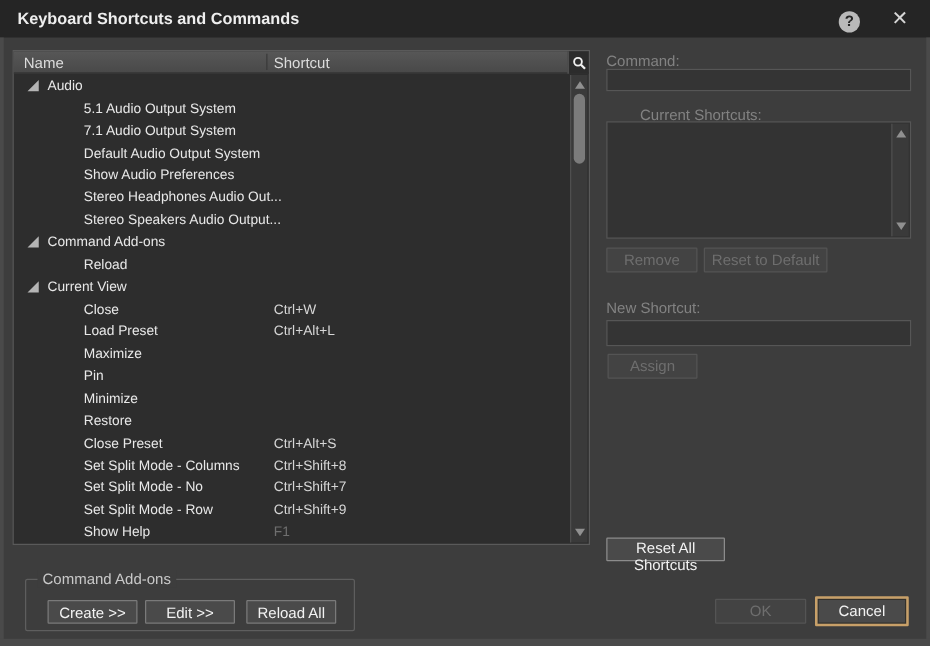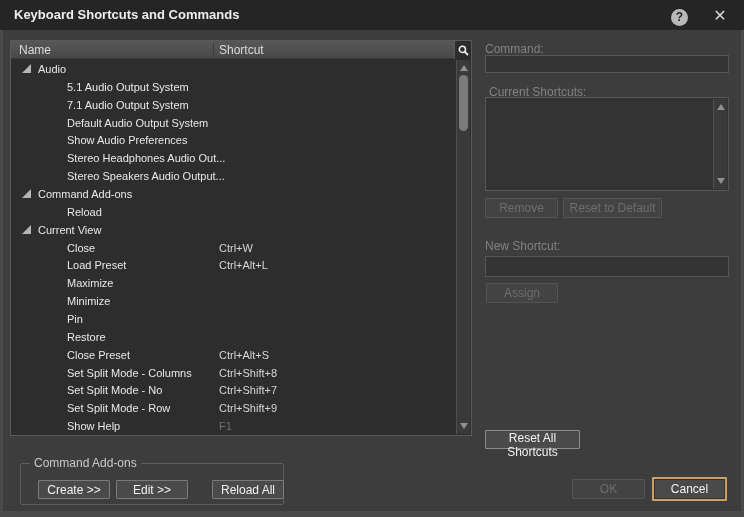--- a/index.html
+++ b/index.html
@@ -176,27 +176,27 @@
   </div>
 
   <div class="tree-row item">
 
     <span class="name">Maximize</span>
     <span class="sc"></span>
   </div>
 
   <div class="tree-row item">
 
+    <span class="name">Pin</span>
+    <span class="sc"></span>
+  </div>
+
+  <div class="tree-row item">
+
     <span class="name">Minimize</span>
-    <span class="sc"></span>
-  </div>
-
-  <div class="tree-row item">
-
-    <span class="name">Pin</span>
     <span class="sc"></span>
   </div>
 
   <div class="tree-row item">
 
     <span class="name">Restore</span>
     <span class="sc"></span>
   </div>
 
   <div class="tree-row item">
@@ -232,40 +232,40 @@
     <div class="vscroll">
       <span class="tri-up" style="top:5px"></span>
       <span class="thumb" style="top:15px; height:56px"></span>
       <span class="tri-down" style="bottom:5px"></span>
     </div>
   </div>
 
   <div class="lbl" style="left:485px; top:42px">Command:</div>
   <input class="field" style="left: 485px; top: 55px; width: 244px; height: 18px;" readonly="" value="">
 
-  <div class="lbl" style="left:489px; top:85px">Current Shortcuts:</div>
+  <div class="lbl" style="left:512px; top:85px">Current Shortcuts:</div>
   <div class="listbox">
     <div class="vscroll">
       <span class="tri-up" style="top:5px"></span>
       <span class="tri-down" style="bottom:5px"></span>
     </div>
   </div>
 
   <button class="btn disabled" style="left:485px; top:198px; width:73px; height:20px">Remove</button>
   <button class="btn disabled" style="left:563px; top:198px; width:99px; height:20px">Reset to Default</button>
 
   <div class="lbl" style="left:485px; top:239px">New Shortcut:</div>
   <input class="field" style="left: 485px; top: 256px; width: 244px; height: 21px;" readonly="" value="">
   <button class="btn disabled" style="left:486px; top:283px; width:72px; height:20px">Assign</button>
 
   <button class="btn" style="left:485px; top:430px; width:95px; height:19px; border-color:#8c8c8c">Reset All Shortcuts</button>
 
   <div class="groupbox">
     <span class="groupbox-label">Command Add-ons</span>
     <button class="btn" style="left:17px; top:16px; width:72px; height:19px">Create &gt;&gt;</button>
     <button class="btn" style="left:95px; top:16px; width:72px; height:19px">Edit &gt;&gt;</button>
-    <button class="btn" style="left:191px; top:16px; width:72px; height:19px">Reload All</button>
+    <button class="btn" style="left:176px; top:16px; width:72px; height:19px">Reload All</button>
   </div>
 
   <button class="btn disabled" style="left:572px; top:479px; width:73px; height:20px">OK</button>
   <button class="btn cancel" style="left:652px; top:477px; width:75px; height:24px">Cancel</button>
 
 </div>
 
 </body></html>

